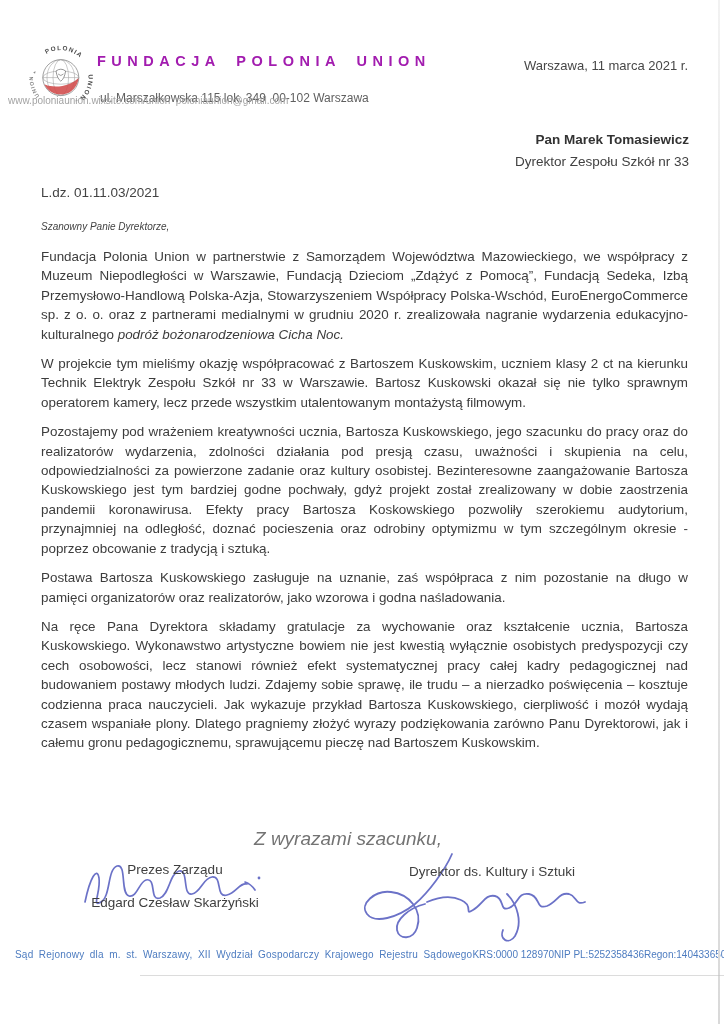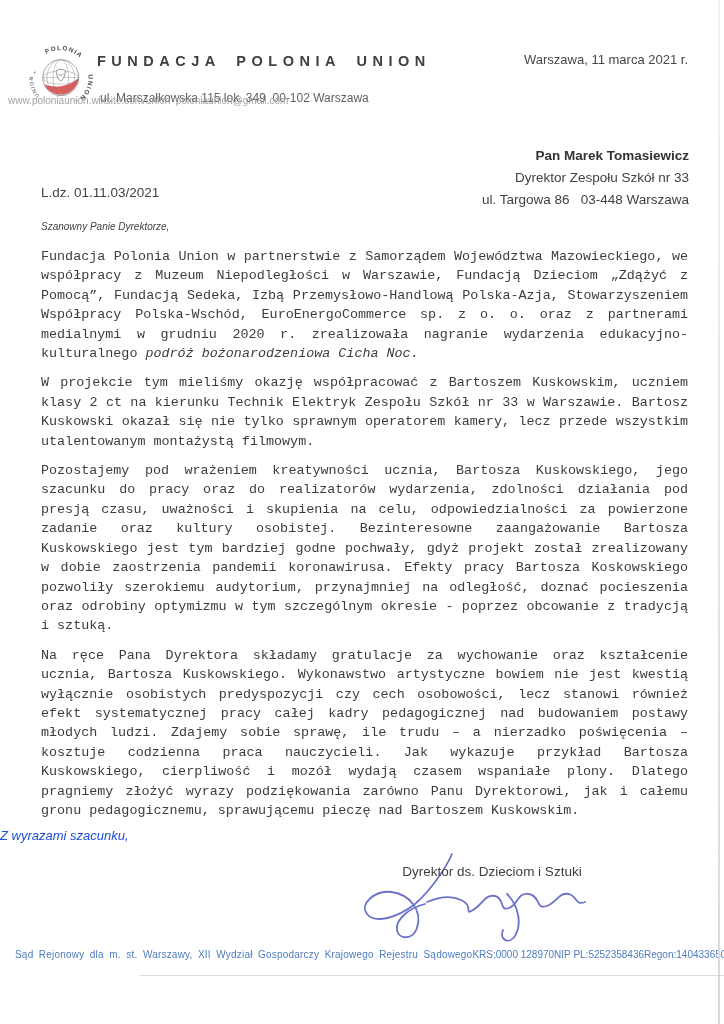--- a/index.html
+++ b/index.html
@@ -8,55 +8,55 @@
     width:724px;height:1024px;
     background:#ffffff;
     font-family:"Liberation Sans","DejaVu Sans",sans-serif;
     color:#3c3c3c;
     overflow:hidden;
   }
   
   .logo{position:absolute;left:26px;top:38px;width:72px;height:72px;}
   .org-name{
     position:absolute;left:97px;top:53px;
-    font-size:14.5px;font-weight:bold;color:#404040;
+    font-size:14.5px;font-weight:bold;color:#a21caf;
     letter-spacing:0.38em;word-spacing:0.45em;white-space:nowrap;
   }
   .org-address{
     position:absolute;left:100px;top:91px;
     font-size:12px;color:#5f5f5f;white-space:nowrap;
   }
   .org-website{
     position:absolute;left:8px;top:95px;
     font-size:10px;color:#a3a3a3;white-space:nowrap;text-align:right;
   }
   .date-line{
-    position:absolute;right:36px;top:52px;
+    position:absolute;right:36px;top:58px;
     font-size:13px;color:#474747;
   }
   
   .recipient{
     position:absolute;right:35px;top:129px;
     text-align:right;font-size:13.5px;line-height:22px;color:#414141;
   }
-  .recipient .r-name{font-weight:bold;color:#333;margin-top:16px;}
+  .recipient .r-name{font-weight:bold;color:#333;}
   
   .reference{position:absolute;left:41px;top:185px;font-size:13.5px;color:#434343;}
   .salutation{position:absolute;left:41px;top:221px;font-size:10px;font-style:italic;color:#434343;}
   
   .body-text{
     position:absolute;left:41px;top:247px;width:651px;
     font-size:13.4px;line-height:19.4px;text-align:justify;color:#3c3c3c;
   }
-  .body-text p{margin:0 4px 10px 0;font-family:Liberation Mono, monospace;}
+  .body-text p{margin:0 4px 10px 0;}
   .body-text .it{font-style:italic;}
   
   .closing{
-    position:absolute;left:0;top:828px;width:696px;
-    font-size:13px;font-style:italic;color:#1d4ed8;
+    position:absolute;left:0;top:828px;width:696px;text-align:center;
+    font-size:19px;font-style:italic;color:#737373;
   }
   .sig{position:absolute;text-align:center;font-size:13.5px;color:#3f3f3f;}
   .sig-left{left:65px;top:862px;width:220px;}
   .sig-right{left:382px;top:864px;width:220px;}
   .sig .sig-title{position:relative;z-index:2;}
   .sig .sig-name{position:relative;z-index:2;margin-top:18px;}
   .scrawl{position:absolute;z-index:1;pointer-events:none;}
   .scrawl-left{left:12px;top:-6px;}
   .scrawl-right{left:-25px;top:-12px;}
   
@@ -115,38 +115,49 @@
   </svg>
 
   <div class="org-name">FUNDACJA POLONIA UNION</div>
   <div class="org-address">ul. Marszałkowska 115 lok. 349&nbsp;&nbsp;00-102 Warszawa</div>
   <div class="org-website">www.poloniaunion.wixsite.com/union&nbsp;&nbsp;poloniaunion@gmail.com</div>
   <div class="date-line">Warszawa, 11 marca 2021 r.</div>
 
   <div class="recipient">
     <div class="r-name">Pan Marek Tomasiewicz</div>
     <div>Dyrektor Zespołu Szkół nr 33</div>
-    <div>ul. Targowa 86&nbsp;&nbsp;&nbsp;03-448 Warszawa</div>
   </div>
 
   <div class="reference">L.dz. 01.11.03/2021</div>
   <div class="salutation">Szanowny Panie Dyrektorze,</div>
 
   <div class="body-text">
       <p><span>Fundacja Polonia Union w partnerstwie z Samorządem Województwa Mazowieckiego, we współpracy z Muzeum Niepodległości w Warszawie, Fundacją Dzieciom „Zdążyć z Pomocą”, Fundacją Sedeka, Izbą Przemysłowo-Handlową Polska-Azja, Stowarzyszeniem Współpracy Polska-Wschód, EuroEnergoCommerce sp. z o. o. oraz z partnerami medialnymi w grudniu 2020 r. zrealizowała nagranie wydarzenia edukacyjno-kulturalnego </span><span class="it">podróż bożonarodzeniowa Cicha Noc.</span></p>
       <p><span>W projekcie tym mieliśmy okazję współpracować z Bartoszem Kuskowskim, uczniem klasy 2 ct na kierunku Technik Elektryk Zespołu Szkół nr 33 w Warszawie. Bartosz Kuskowski okazał się nie tylko sprawnym operatorem kamery, lecz przede wszystkim utalentowanym montażystą filmowym.</span></p>
       <p><span>Pozostajemy pod wrażeniem kreatywności ucznia, Bartosza Kuskowskiego, jego szacunku do pracy oraz do realizatorów wydarzenia, zdolności działania pod presją czasu, uważności i skupienia na celu, odpowiedzialności za powierzone zadanie oraz kultury osobistej. Bezinteresowne zaangażowanie Bartosza Kuskowskiego jest tym bardziej godne pochwały, gdyż projekt został zrealizowany w dobie zaostrzenia pandemii koronawirusa. Efekty pracy Bartosza Koskowskiego pozwoliły szerokiemu audytorium, przynajmniej na odległość, doznać pocieszenia oraz odrobiny optymizmu w tym szczególnym okresie - poprzez obcowanie z tradycją i sztuką.</span></p>
+      <p><span>Postawa Bartosza Kuskowskiego zasługuje na uznanie, zaś współpraca z nim pozostanie na długo w pamięci organizatorów oraz realizatorów, jako wzorowa i godna naśladowania.</span></p>
       <p><span>Na ręce Pana Dyrektora składamy gratulacje za wychowanie oraz kształcenie ucznia, Bartosza Kuskowskiego. Wykonawstwo artystyczne bowiem nie jest kwestią wyłącznie osobistych predyspozycji czy cech osobowości, lecz stanowi również efekt systematycznej pracy całej kadry pedagogicznej nad budowaniem postawy młodych ludzi. Zdajemy sobie sprawę, ile trudu – a nierzadko poświęcenia – kosztuje codzienna praca nauczycieli. Jak wykazuje przykład Bartosza Kuskowskiego, cierpliwość i mozół wydają czasem wspaniałe plony. Dlatego pragniemy złożyć wyrazy podziękowania zarówno Panu Dyrektorowi, jak i całemu gronu pedagogicznemu, sprawującemu pieczę nad Bartoszem Kuskowskim.</span></p>
     </div>
 
   <div class="closing">Z wyrazami szacunku,</div>
 
+  <div class="sig sig-left">
+    <div class="sig-title">Prezes Zarządu</div>
+    <svg class="scrawl scrawl-left" width="190" height="58" viewBox="0 0 190 58">
+      <g fill="none" stroke="#5c63c2" stroke-width="1.7" stroke-linecap="round" opacity="0.9">
+        <path d="M8,46 C13,22 20,10 22,22 C24,36 14,52 24,46 C34,40 30,14 40,10 C50,7 43,38 52,40 C60,42 62,26 69,24 C80,21 72,46 83,42 C93,38 92,18 102,15 C112,13 105,40 115,38 C124,36 126,22 135,21 C146,20 138,42 150,39 C159,37 163,26 170,28"></path>
+        <path d="M168,26 q6,2 10,8"></path>
+        <circle cx="182" cy="22" r="1.4" fill="#5c63c2" stroke="none"></circle>
+      </g>
+    </svg>
+    <div class="sig-name">Edgard Czesław Skarżyński</div>
+  </div>
 
   <div class="sig sig-right">
-    <div class="sig-title">Dyrektor ds. Dzieciom i Sztuki</div>
+    <div class="sig-title">Dyrektor ds. Kultury i Sztuki</div>
     <svg class="scrawl scrawl-right" width="250" height="95" viewBox="0 0 250 95">
       <g fill="none" stroke="#5c63c2" stroke-width="1.8" stroke-linecap="round" opacity="0.9">
         <path d="M95,2 C88,18 72,40 58,52 C40,66 18,72 10,62 C2,52 18,38 34,40 C52,42 66,58 60,76 C56,88 42,88 40,78 C38,68 52,56 68,52"></path>
         <path d="M70,50 C84,44 96,44 104,48 C118,54 106,64 116,58 C126,52 128,42 138,44 C148,46 142,60 152,56 C162,52 160,40 172,42 C184,44 178,58 190,54 C200,50 202,40 212,42 C220,44 218,54 228,50"></path>
         <path d="M150,42 C160,52 166,70 158,84 C152,93 142,88 146,78"></path>
       </g>
     </svg>
   </div>
 
   <div class="footer">

